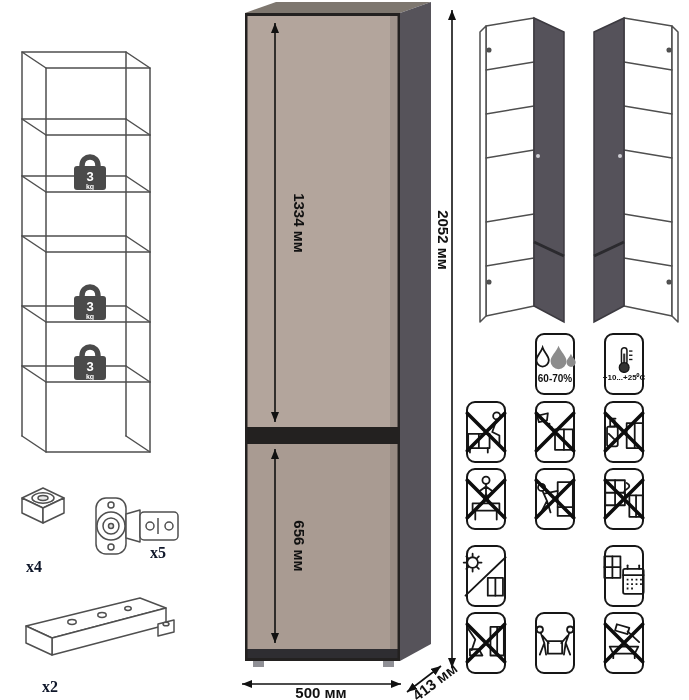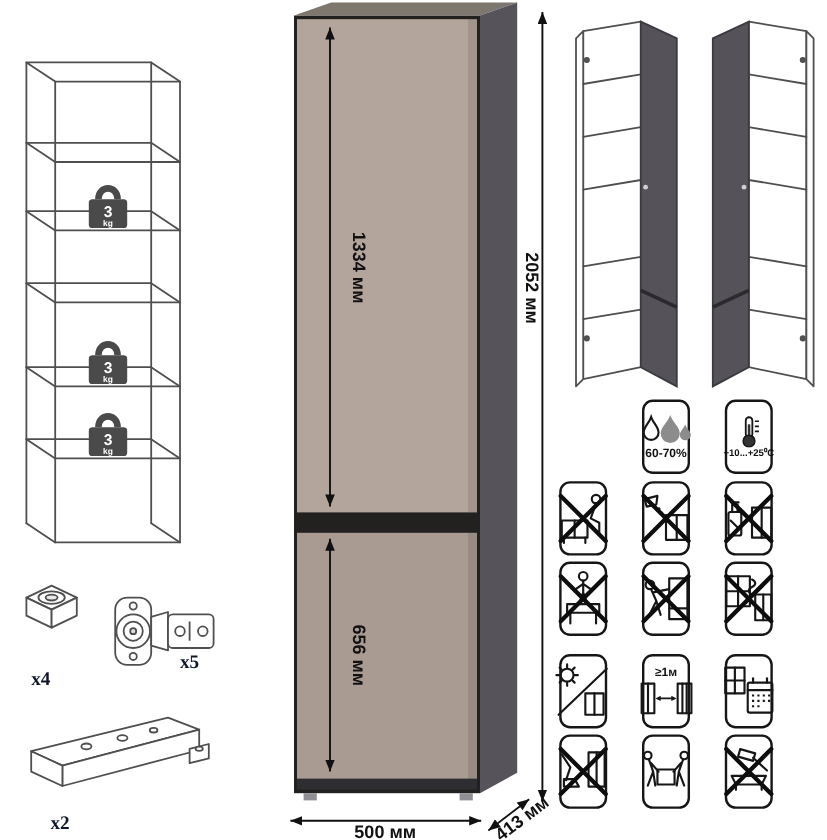--- a/index.html
+++ b/index.html
@@ -284,33 +284,20 @@
   <div class="cell" style="left:466px;top:545px">
     <svg width="50" height="50" viewBox="0 0 56 56">
       <circle cx="13" cy="13" r="6" class="pic"></circle>
       <path d="M13 3 V6 M13 20 V23 M3 13 H6 M20 13 H23 M6 6 L8 8 M18 18 L20 20 M6 20 L8 18 M18 8 L20 6" class="pic" stroke-width="1.7"></path>
       <line x1="5" y1="50" x2="50" y2="7" class="pic"></line>
       <rect x="30" y="30" width="17" height="20" class="pic"></rect>
       <line x1="38.5" y1="30" x2="38.5" y2="50" class="pic"></line>
     </svg>
   </div>
 
-  <div class="cell" style="left:535px;top:545px">
-    <span class="cellLabel">≥1м</span>
-    <svg width="46" height="30" viewBox="0 0 52 34">
-      <rect x="3" y="3" width="12" height="28" class="pic" stroke-width="1.8"></rect>
-      <line x1="9" y1="3" x2="9" y2="31" class="pic" stroke-width="1.8"></line>
-      <rect x="37" y="3" width="13" height="28" class="pic" stroke-width="1.8"></rect>
-      <line x1="41.5" y1="3" x2="41.5" y2="31" class="pic" stroke-width="1.4"></line>
-      <line x1="45.5" y1="3" x2="45.5" y2="31" class="pic" stroke-width="1.4"></line>
-      <line x1="19" y1="17" x2="33" y2="17" stroke="#161616" stroke-width="1.8"></line>
-      <polygon points="16,17 21,14.5 21,19.5" class="picf"></polygon>
-      <polygon points="36,17 31,14.5 31,19.5" class="picf"></polygon>
-    </svg>
-  </div>
 
   <div class="cell" style="left:604px;top:545px">
     <svg width="50" height="50" viewBox="0 0 56 56">
       <rect x="6" y="6" width="18" height="24" class="pic"></rect>
       <line x1="15" y1="6" x2="15" y2="30" class="pic"></line>
       <line x1="6" y1="18" x2="24" y2="18" class="pic"></line>
       <rect x="27" y="20" width="23" height="28" rx="2" class="pic"></rect>
       <line x1="27" y1="27" x2="50" y2="27" class="pic"></line>
       <line x1="32" y1="20" x2="32" y2="16" class="pic"></line>
       <line x1="45" y1="20" x2="45" y2="16" class="pic"></line>

